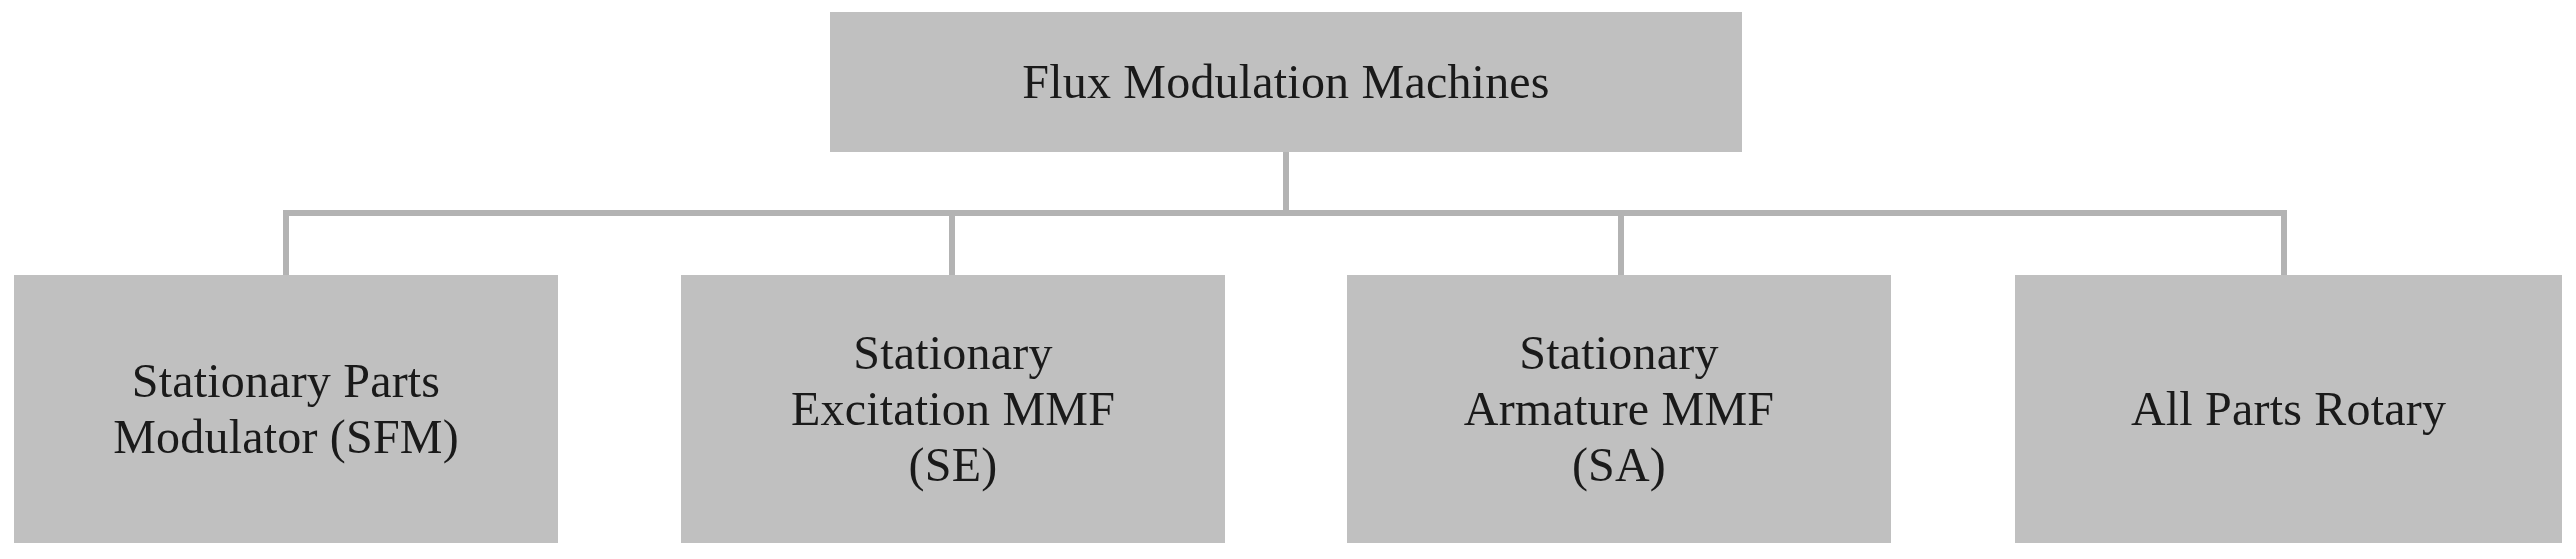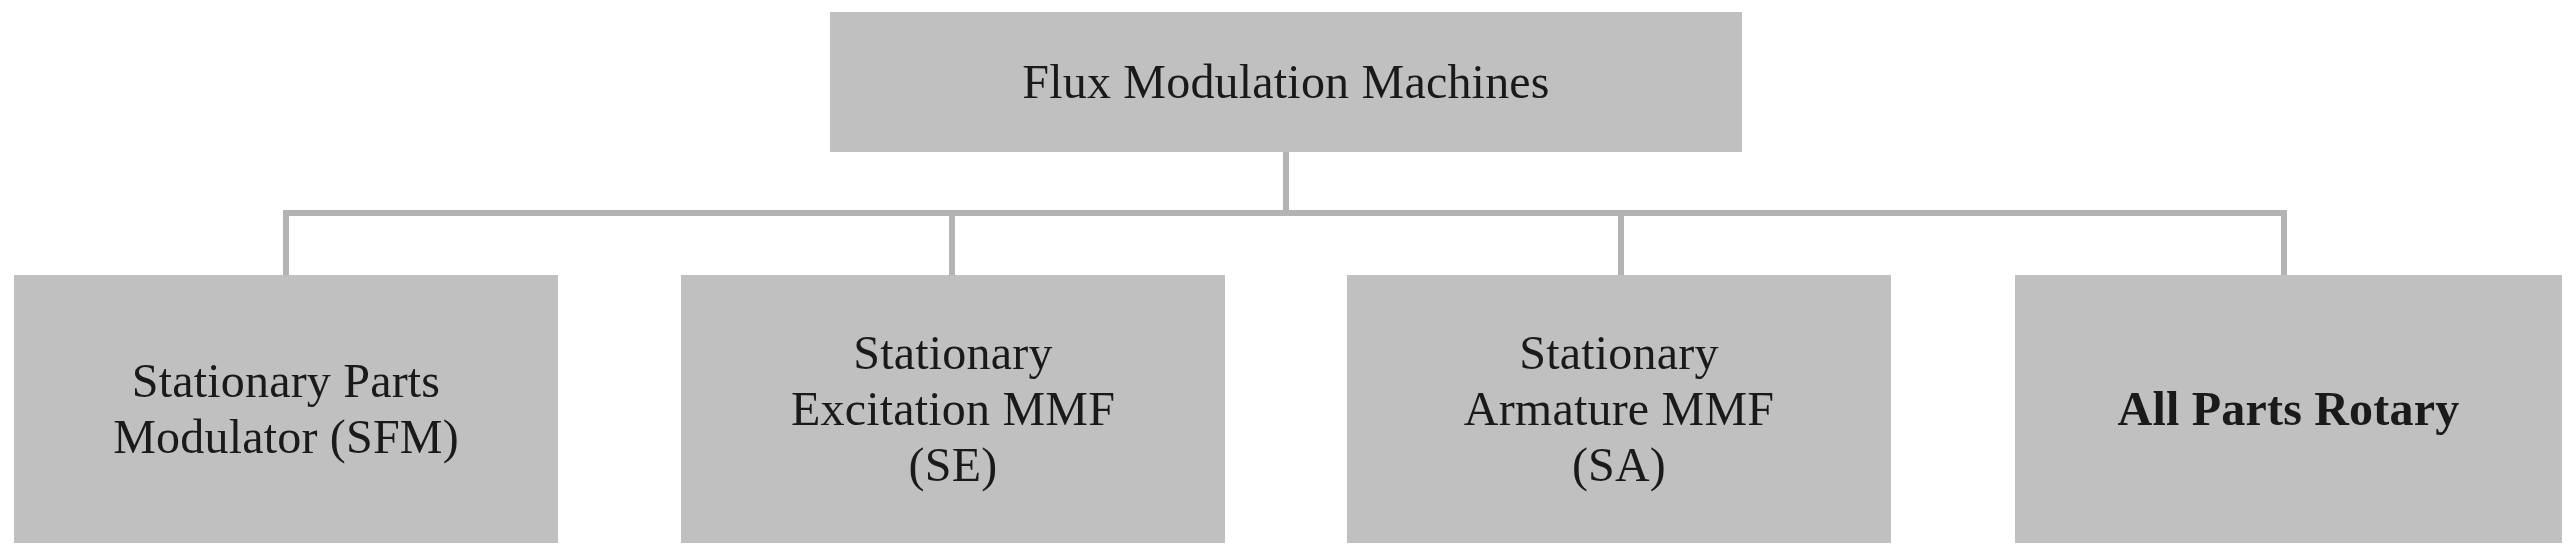--- a/index.html
+++ b/index.html
@@ -46,21 +46,21 @@
   .node-child {
     top: 275px;
     height: 268px;
     font-size: 48px;
     padding: 0 8.6px;
   }
 
   #node-sfm  { left: 14px;   width: 544px; }
   #node-se   { left: 681px;  width: 544px; }
   #node-sa   { left: 1347px; width: 544px; }
-  #node-apr  { left: 2015px; width: 547px; font-weight: bold; }
+  #node-apr  { left: 2015px; width: 547px; }
 
   
   .conn {
     position: absolute;
     background: #b3b3b3;
   }
   .conn-v { width: 6px; }
   .conn-h { height: 6px; }
 
   #stem-root   { left: 1283px; top: 152px;  height: 61px; }

